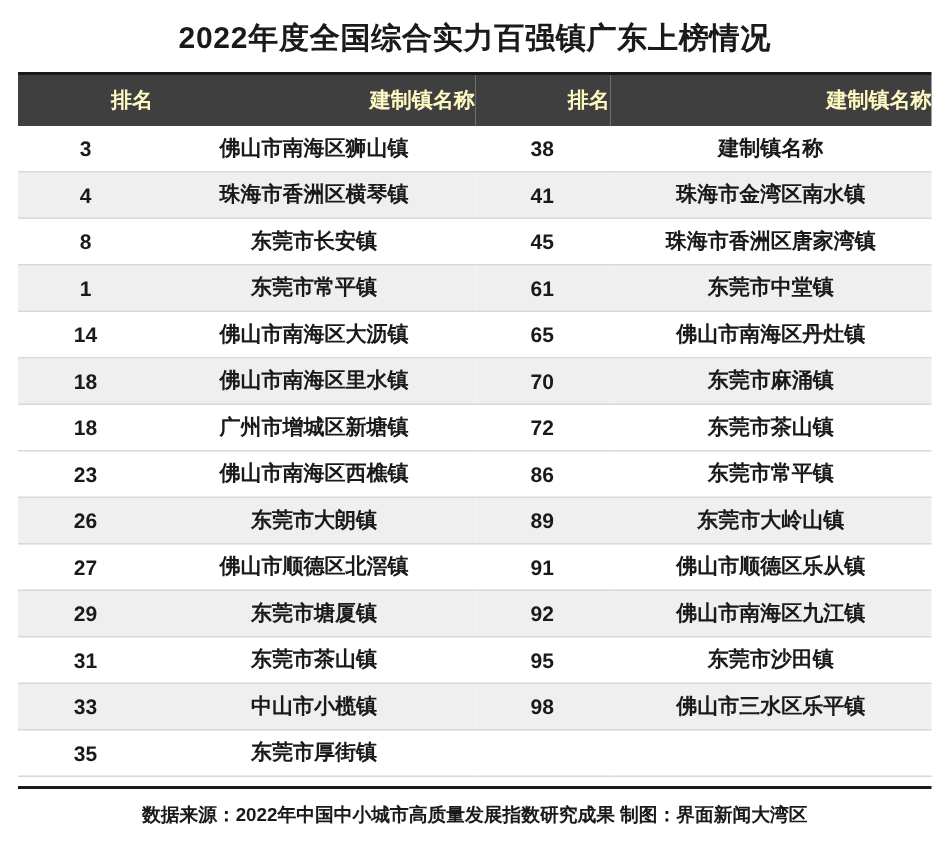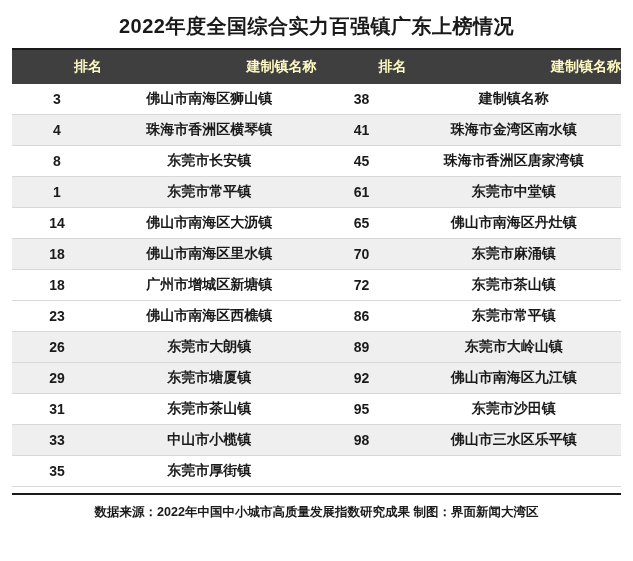--- a/index.html
+++ b/index.html
@@ -151,20 +151,26 @@
         <td>佛山市南海区西樵镇</td>
         <td>86</td>
         <td>东莞市常平镇</td>
       </tr>
       <tr class="alt">
         <td>26</td>
         <td>东莞市大朗镇</td>
         <td>89</td>
         <td>东莞市大岭山镇</td>
       </tr>
+      <tr class="plain">
+        <td>27</td>
+        <td>佛山市顺德区北滘镇</td>
+        <td>91</td>
+        <td>佛山市顺德区乐从镇</td>
+      </tr>
       <tr class="alt">
         <td>29</td>
         <td>东莞市塘厦镇</td>
         <td>92</td>
         <td>佛山市南海区九江镇</td>
       </tr>
       <tr class="plain">
         <td>31</td>
         <td>东莞市茶山镇</td>
         <td>95</td>

